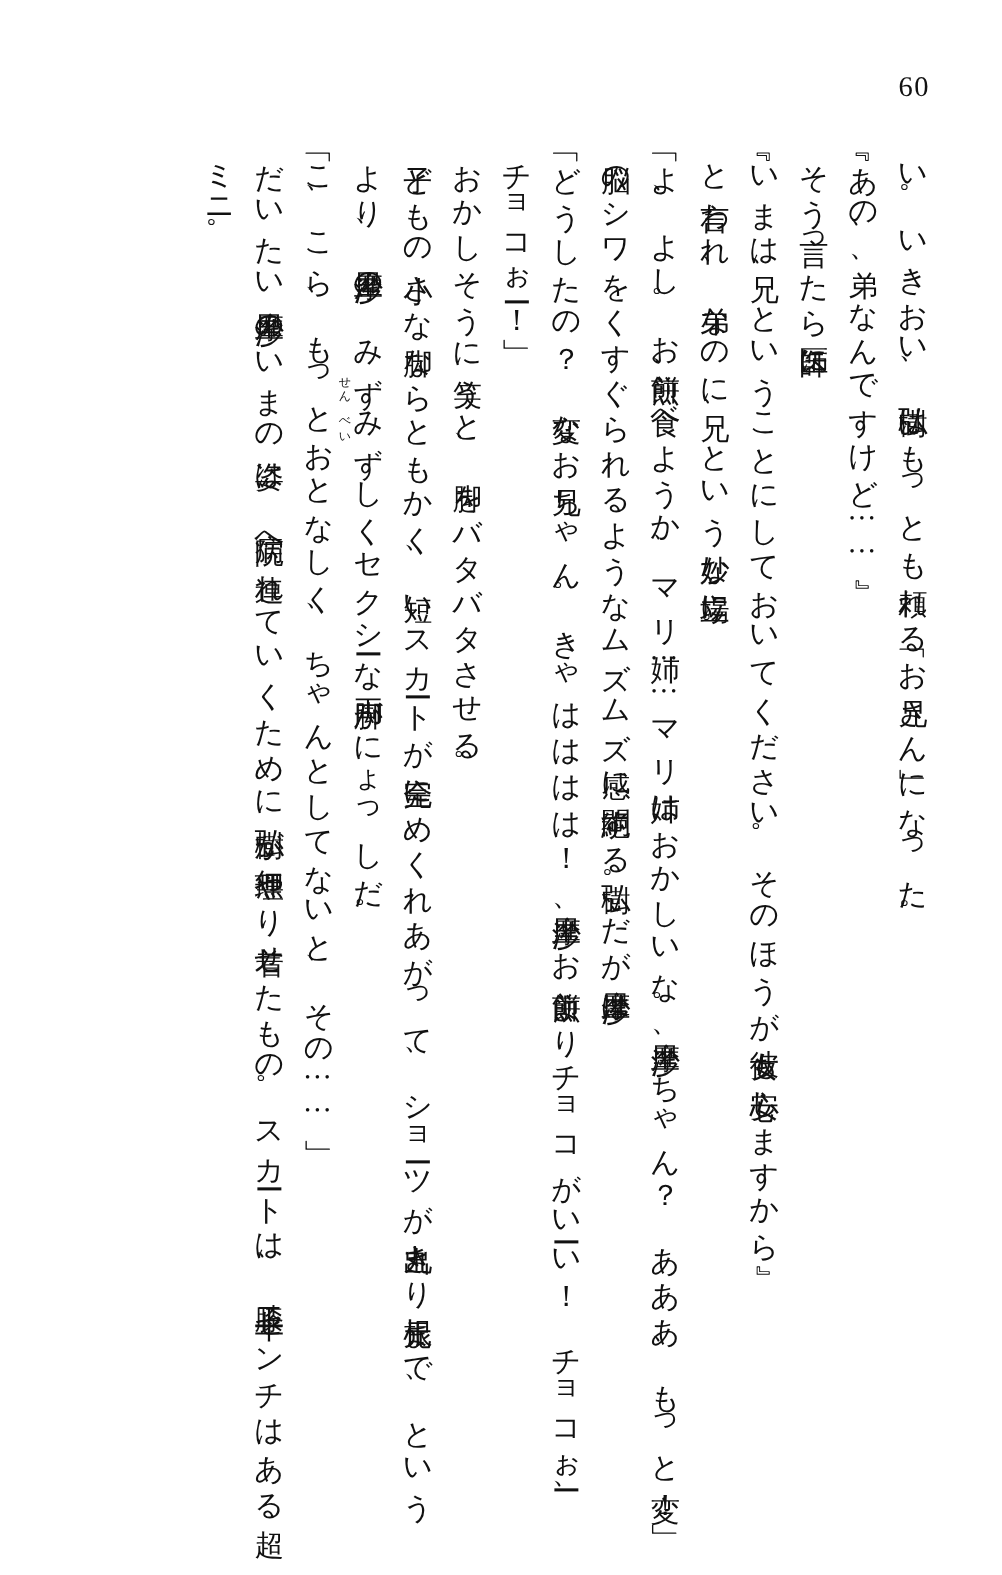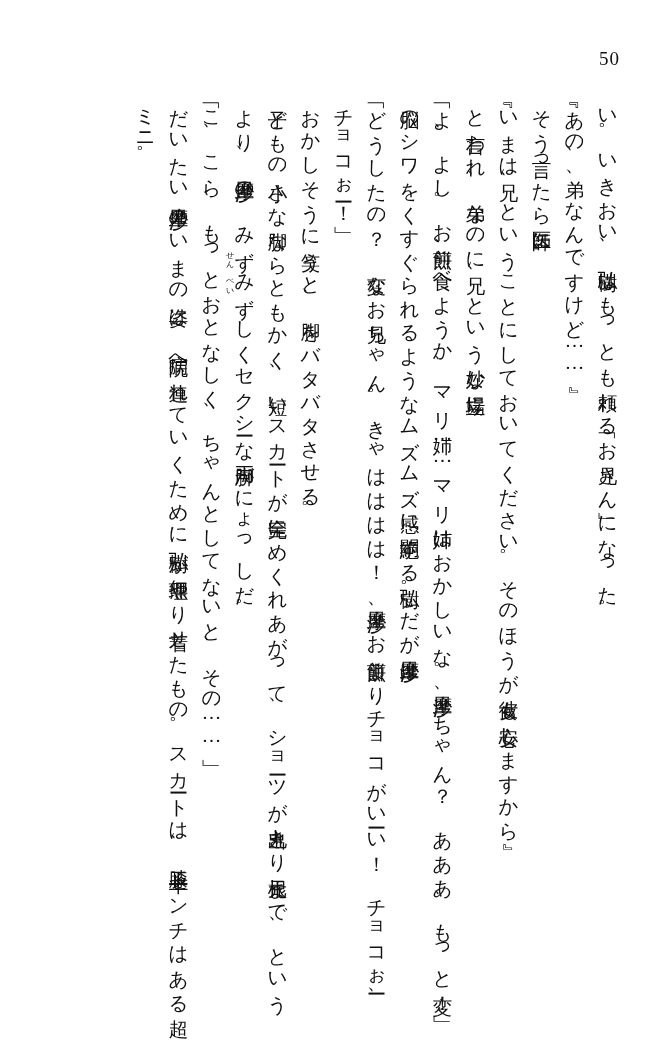--- a/index.html
+++ b/index.html
@@ -59,21 +59,21 @@
     line-height: 9px;
     letter-spacing: 0px;
     color: #111111;
   }
 </style>
 </head>
 <body>
 
 <div class="page">
 
-  <div class="page-number">50</div>
+  <div class="page-number">60</div>
 
   <div class="body-text">
     <p>い。いきおい、弘樹はもっとも頼れる「お兄さん」になった。</p>
     <p>『あの、弟、なんですけど……』</p>
     <p>そう言ったら医師に、</p>
     <p>『いまは兄、ということにしておいてください。そのほうが彼女も安心しますから』</p>
     <p>と言われ、弟なのに兄、という妙な立場に。</p>
     <p>「よ、よし。お煎餅、食べようか、マリ姉……マリ姉はおかしいな。摩里沙、ちゃん？　あああ、もっと変！」</p>
     <p>脳のシワをくすぐられるようなムズムズ感に悶絶する弘樹。だが摩里沙は、</p>
     <p>「どうしたの？　変なお兄ちゃん。きゃはははは！　摩里沙、お煎餅よりチョコがいーい！　チョコぉー、チョコぉー！」</p>

